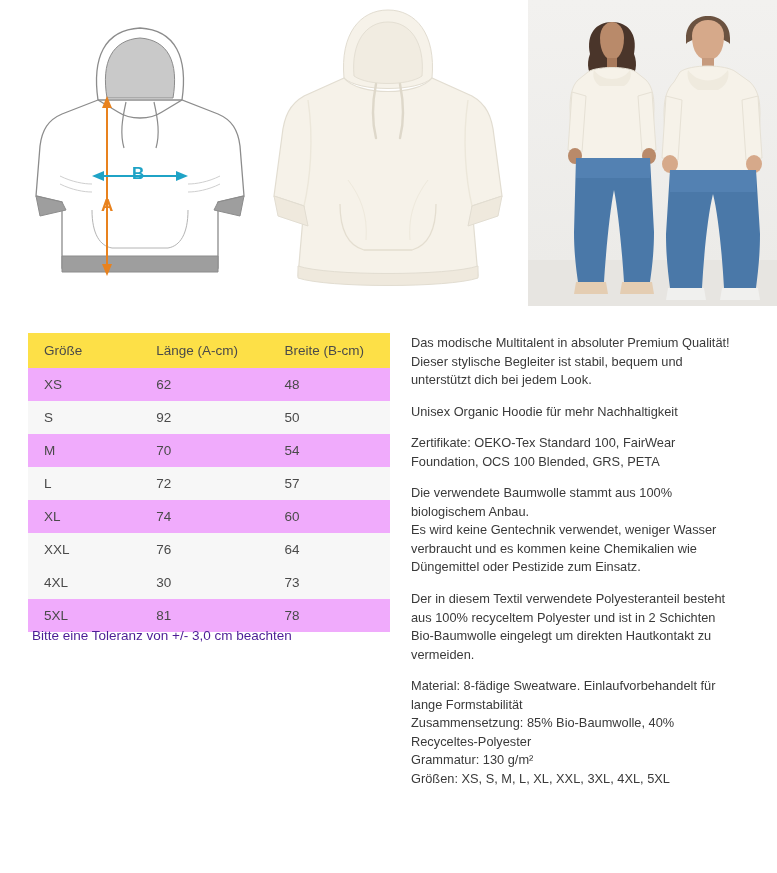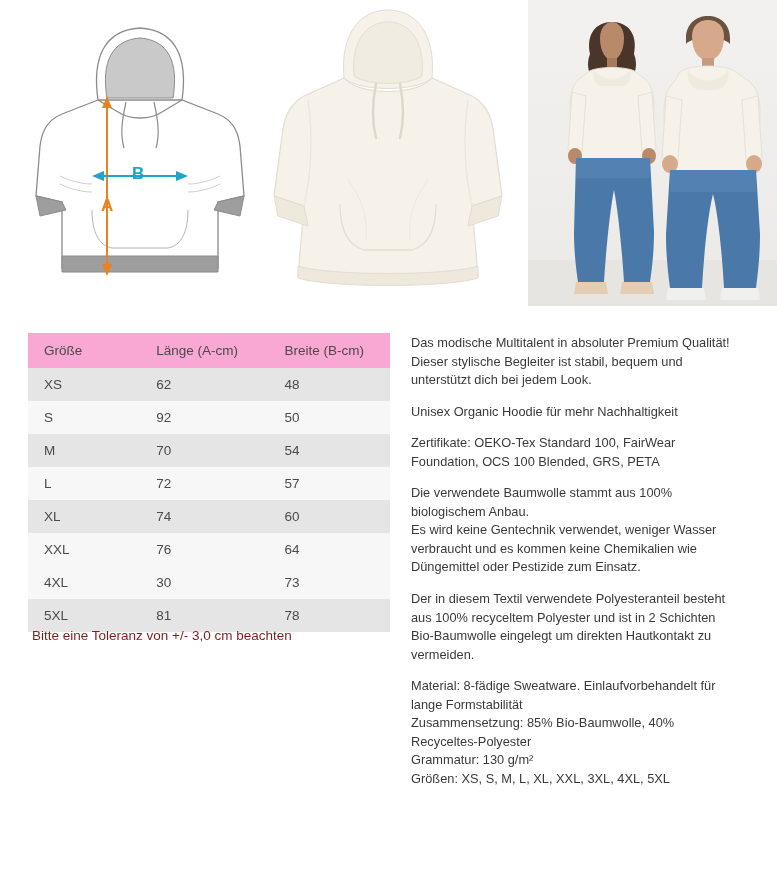--- a/index.html
+++ b/index.html
@@ -79,40 +79,40 @@
     top: 333px;
     width: 362px;
     border-collapse: collapse;
     font-size: 13.5px;
   }
   .size-table th {
     text-align: left;
     font-weight: normal;
     color: #4a4a4a;
     padding: 10px 0 10px 16px;
-    background: #f9a8d4;
+    background: #fde047;
     font-size: 13.5px;
   }
   .size-table td {
     padding: 9px 0 9px 16px;
     color: #4a4a4a;
     font-size: 13.5px;
   }
-  .size-table tr.odd td { background: #e5e5e5; }
+  .size-table tr.odd td { background: #f0abfc; }
   .size-table tr.even td { background: #f7f7f7; }
   .col-size  { width: 110px; }
   .col-len   { width: 130px; }
   .col-wid   { width: 122px; }
 
   .tolerance {
     position: absolute;
     left: 32px;
     top: 628px;
     font-size: 13.5px;
-    color: #7f1d1d;
+    color: #4c1d95;
   }
 
   
   .desc {
     position: absolute;
     left: 411px;
     top: 334px;
     width: 330px;
     font-size: 12.8px;
     line-height: 1.45;

